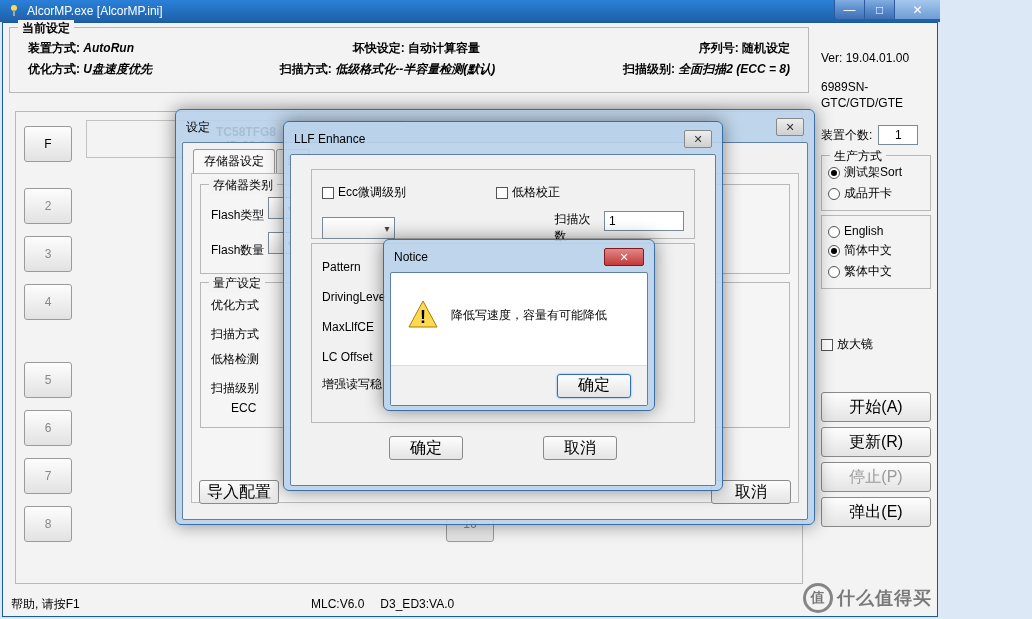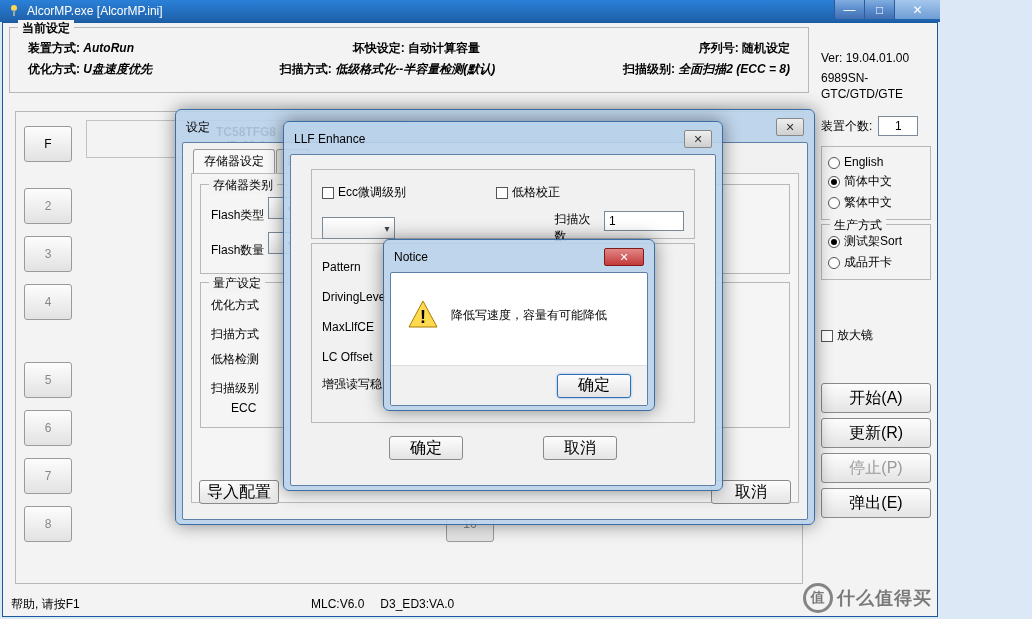--- a/index.html
+++ b/index.html
@@ -113,35 +113,35 @@
         <span><span class="lbl">序列号:</span> <span>随机设定</span></span>
       </div>
       <div class="info-row">
         <span><span class="lbl">优化方式:</span> <i>U盘速度优先</i></span>
         <span><span class="lbl">扫描方式:</span> <i>低级格式化--半容量检测(默认)</i></span>
         <span><span class="lbl">扫描级别:</span> <i>全面扫描2 (ECC = 8)</i></span>
       </div>
     </div>
 
     <div class="rightpanel">
-      <div style="margin-bottom:6px;">Ver: 19.04.01.00</div>
+      <div style="margin-bottom:15px;">Ver: 19.04.01.00</div>
       <div style="margin-bottom:14px; line-height:1.3;">6989SN-GTC/GTD/GTE</div>
       <div class="grp" style="display:flex;align-items:center;gap:6px;">
         <span>装置个数:</span>
         <input class="intext" value="1" style="">
       </div>
       <div class="fieldset" style="margin:4px 0; padding:6px 6px;">
+        <span class="legend">生产方式</span>
+        <div style="padding:2px 0;"><span class="radio on"></span><span>测试架Sort</span></div>
+        <div style="padding:2px 0;"><span class="radio"></span><span>成品开卡</span></div>
+      </div>
+      <div class="fieldset" style="margin:4px 0; padding:6px 6px;">
         <div style="padding:2px 0;"><span class="radio"></span><span>English</span></div>
         <div style="padding:2px 0;"><span class="radio on"></span><span>简体中文</span></div>
         <div style="padding:2px 0;"><span class="radio"></span><span>繁体中文</span></div>
-      </div>
-      <div class="fieldset" style="margin:4px 0; padding:6px 6px;">
-        <span class="legend">生产方式</span>
-        <div style="padding:2px 0;"><span class="radio on"></span><span>测试架Sort</span></div>
-        <div style="padding:2px 0;"><span class="radio"></span><span>成品开卡</span></div>
       </div>
       <div style="padding:4px 0;margin-top:43px;"><span class="check"></span><span>放大镜</span></div>
 
       <div style="height:30px;"></div>
       <div class="classic-btn" style="height:30px;">开始(A)</div>
       <div class="classic-btn" style="height:30px;">更新(R)</div>
       <div class="classic-btn disabled" style="height:30px;">停止(P)</div>
       <div class="classic-btn" style="height:30px;">弹出(E)</div>
     </div>
 

